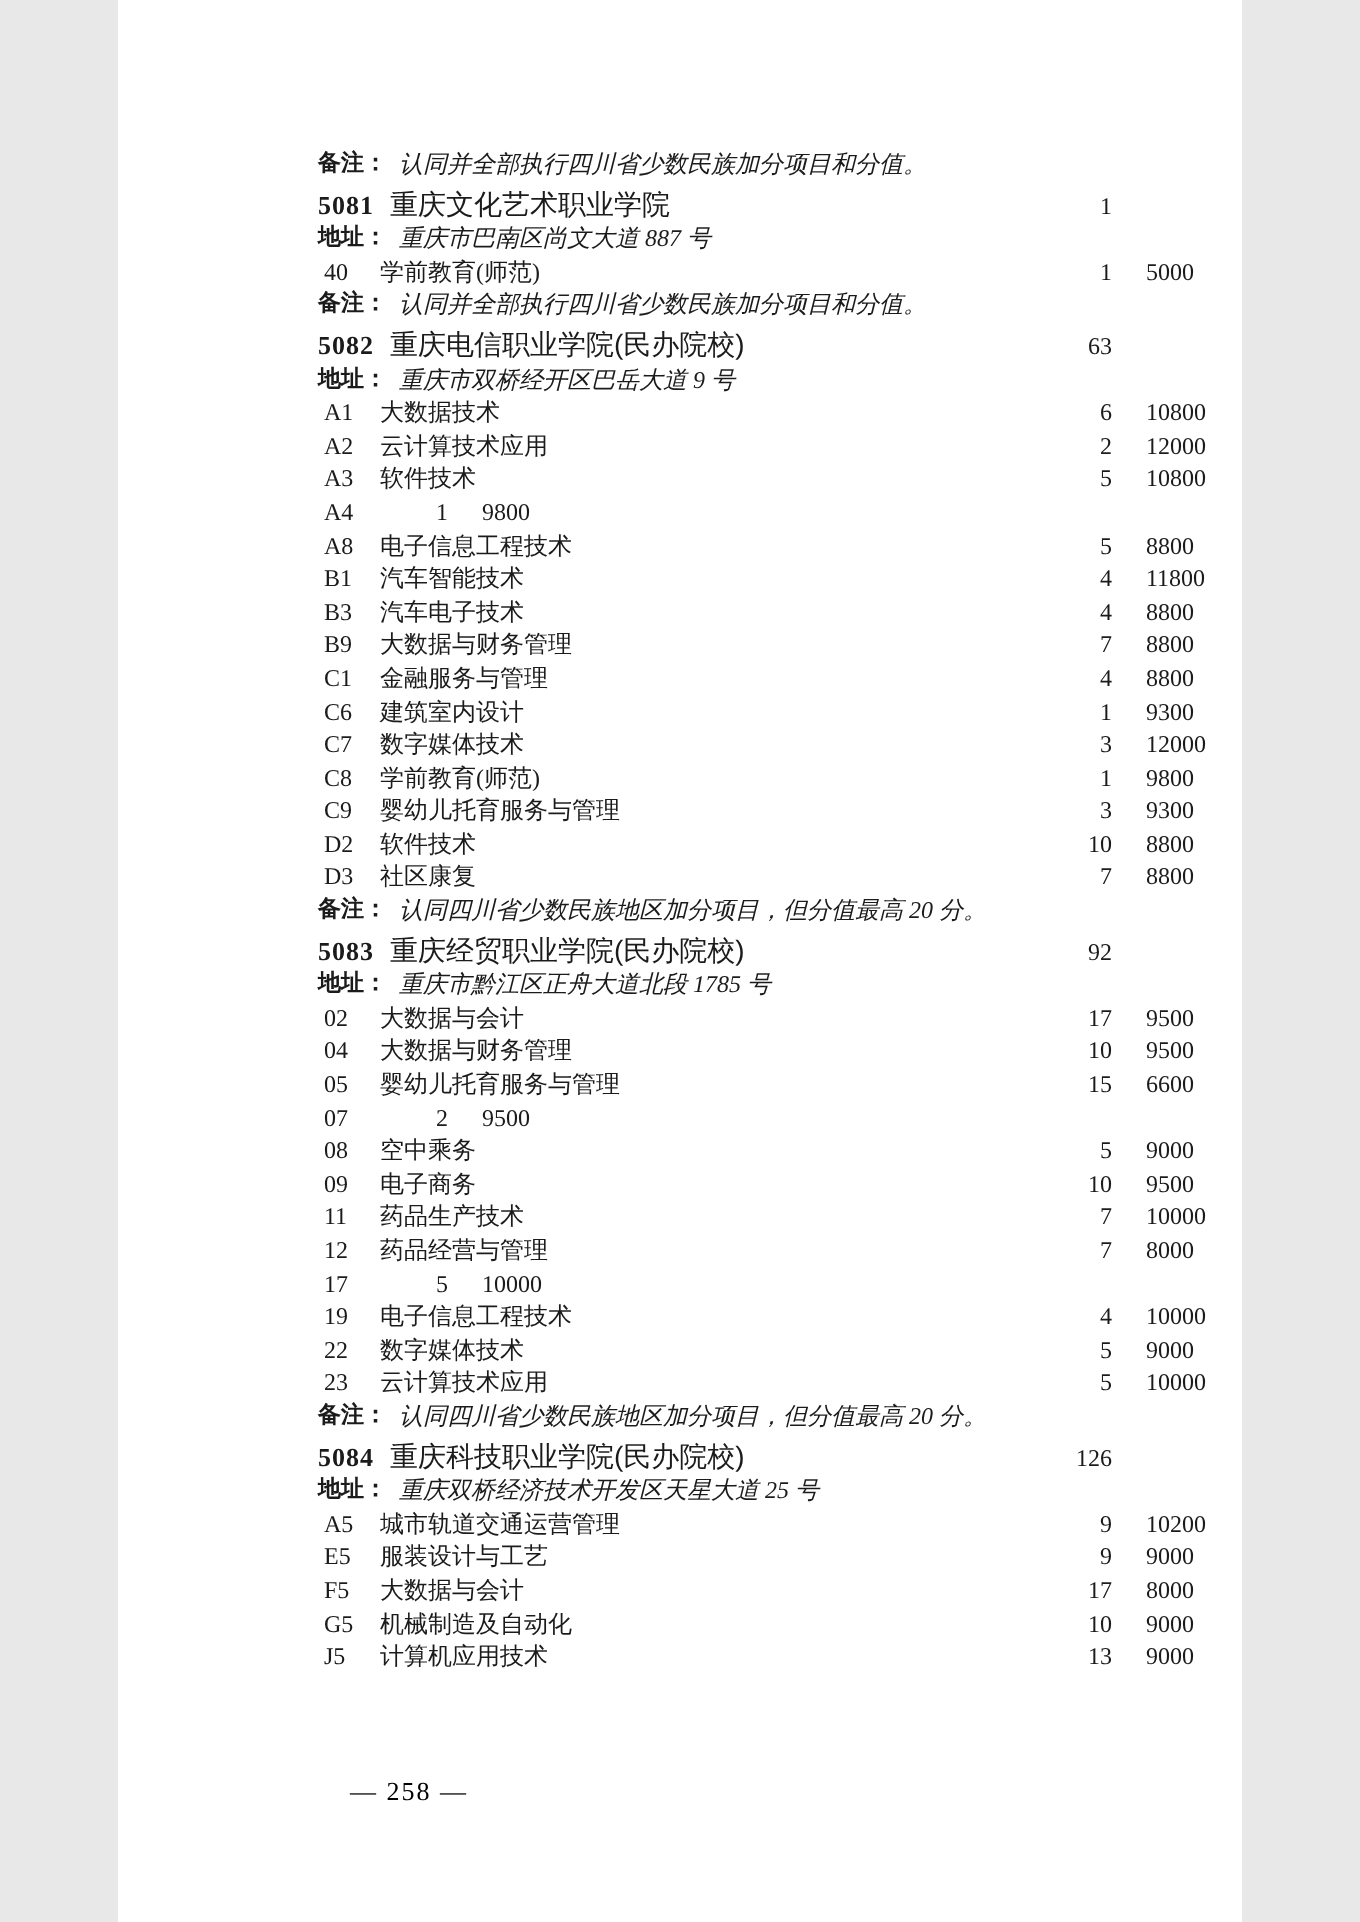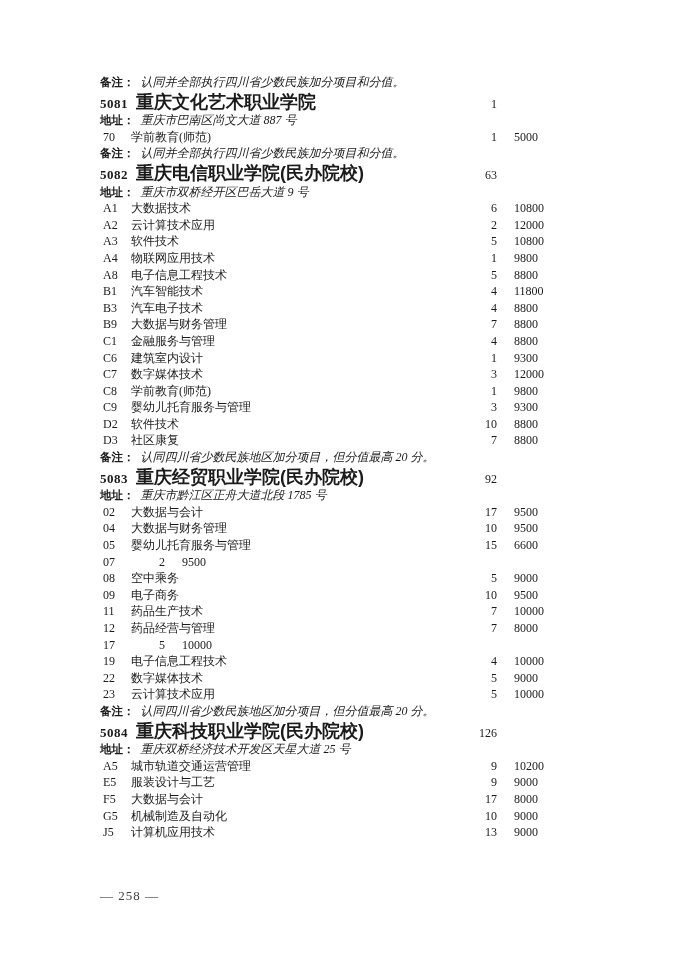--- a/index.html
+++ b/index.html
@@ -1,18 +1,18 @@
 <!DOCTYPE html>
 <html><head>
 <meta charset="utf-8">
 <style>
   html, body { margin: 0; padding: 0; background: #e8e8e8; }
   .page {
     position: relative;
-    width: 680px;
+    width: 562px;
     height: 961px;
     margin: 0 auto;
     background: #ffffff;
     font-family: "Liberation Serif", "DejaVu Serif", serif;
     color: #1b1b1b;
     overflow: hidden;
   }
   .content {
     position: absolute;
     left: 100px;
@@ -33,22 +33,22 @@
   
   .section { margin-top: 3px; }
   .sec-header { display: flex; align-items: baseline; }
   .sec-code {
     font-weight: bold;
     font-size: 13px;
     margin-right: 8px;
     letter-spacing: 0.5px;
   }
   .sec-name {
-    font-weight: bold;
-    font-size: 18px;
+    font-weight: normal;
+    font-size: 14px;
     font-family: "Liberation Sans", "DejaVu Sans", sans-serif;
     flex: 1 1 auto;
     white-space: nowrap;
   }
   .sec-total {
     flex: 0 0 40px;
     text-align: right;
     font-weight: normal;
     font-size: 12px;
   }
@@ -61,25 +61,25 @@
   .m-fee { flex: 0 0 58px; margin-left: 17px; text-align: left; }
 
   .addr-row { display: flex; }
   .addr-text { padding-left: 6px; }
 
   .note-row { display: flex; }
   .note-text { padding-left: 6px; }
 
   .footer {
     position: absolute;
-    left: 100px;
+    left: 116px;
     top: 888px;
     font-size: 13px;
     letter-spacing: 1px;
-    color: #404040;
+    color: #000000;
   }
 </style>
 </head>
 <body>
 
 <div class="page">
   <div class="content">
 
     <div class="line note-row">
       <span class="lbl">备注：</span>
@@ -93,21 +93,21 @@
       <span class="sec-name">重庆文化艺术职业学院</span>
       <span class="sec-total">1</span>
       <span class="sec-total-spacer"></span>
     </div>
     <div class="line addr-row">
       <span class="lbl">地址：</span>
       <span class="kai addr-text">重庆市巴南区尚文大道 887 号</span>
     </div>
     <div>
   <div class="line trow">
-    <span class="m-code">70</span>
+    <span class="m-code">40</span>
     <span class="m-name">学前教育(师范)</span>
     <span class="m-count">1</span>
     <span class="m-fee">5000</span>
   </div>
 </div>
     <div class="line note-row">
       <span class="lbl">备注：</span>
       <span class="kai note-text">认同并全部执行四川省少数民族加分项目和分值。</span>
     </div>
   </div>
@@ -140,21 +140,20 @@
 
   <div class="line trow">
     <span class="m-code">A3</span>
     <span class="m-name">软件技术</span>
     <span class="m-count">5</span>
     <span class="m-fee">10800</span>
   </div>
 
   <div class="line trow">
     <span class="m-code">A4</span>
-    <span class="m-name">物联网应用技术</span>
     <span class="m-count">1</span>
     <span class="m-fee">9800</span>
   </div>
 
   <div class="line trow">
     <span class="m-code">A8</span>
     <span class="m-name">电子信息工程技术</span>
     <span class="m-count">5</span>
     <span class="m-fee">8800</span>
   </div>

